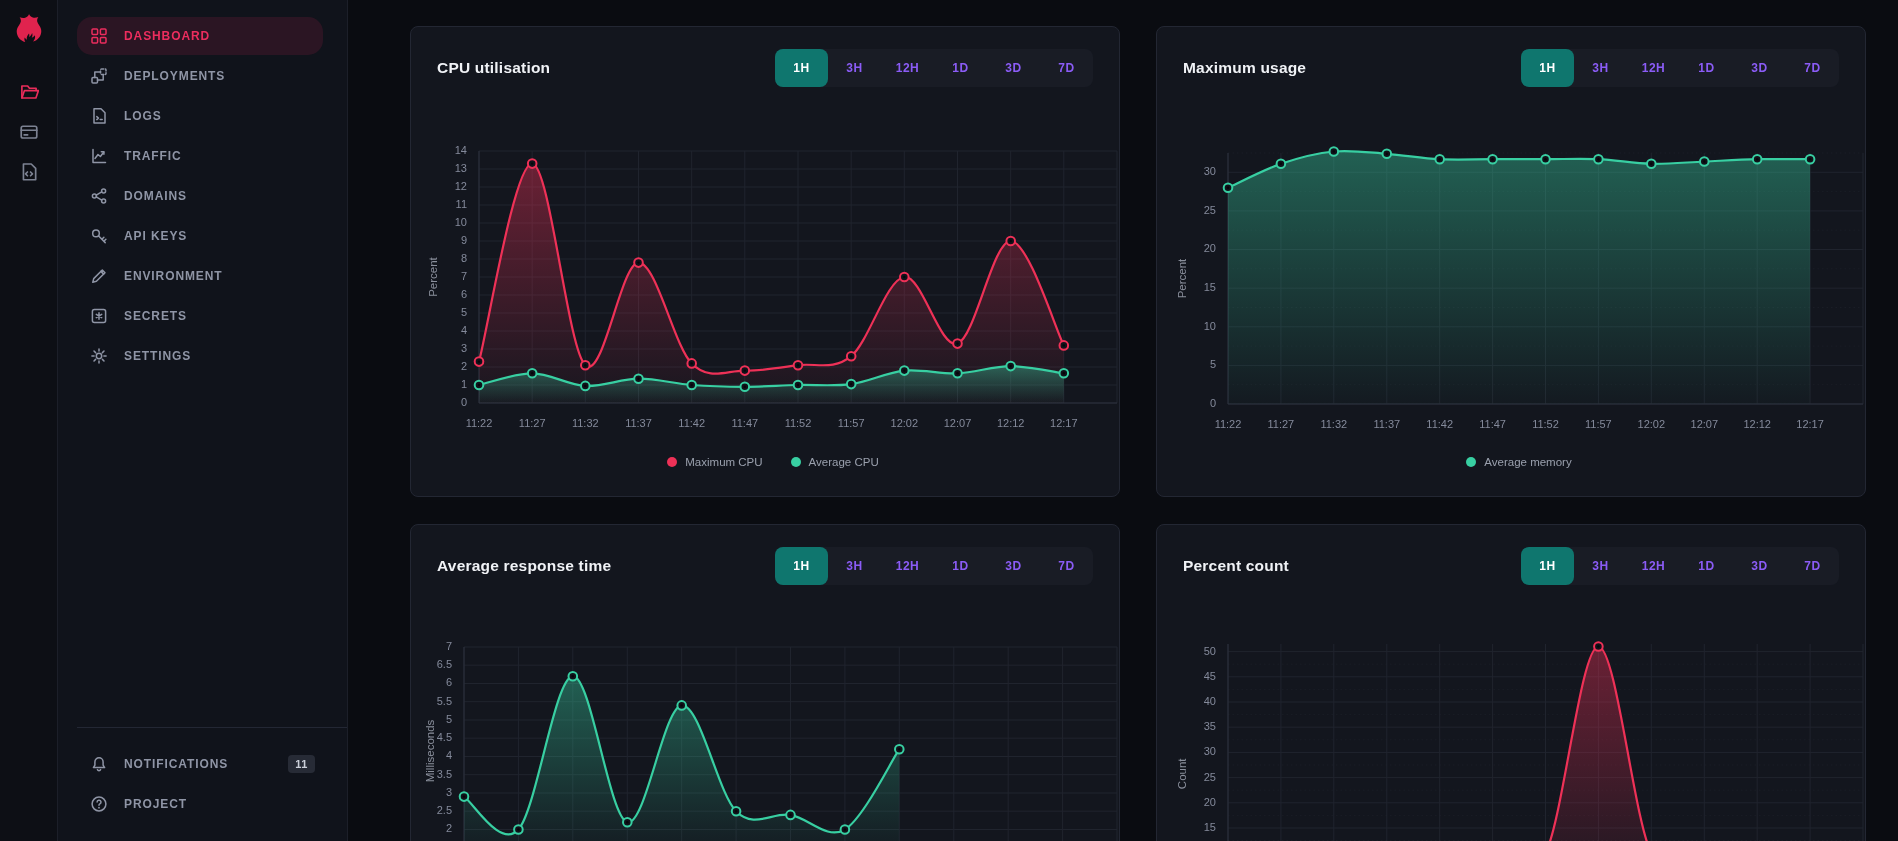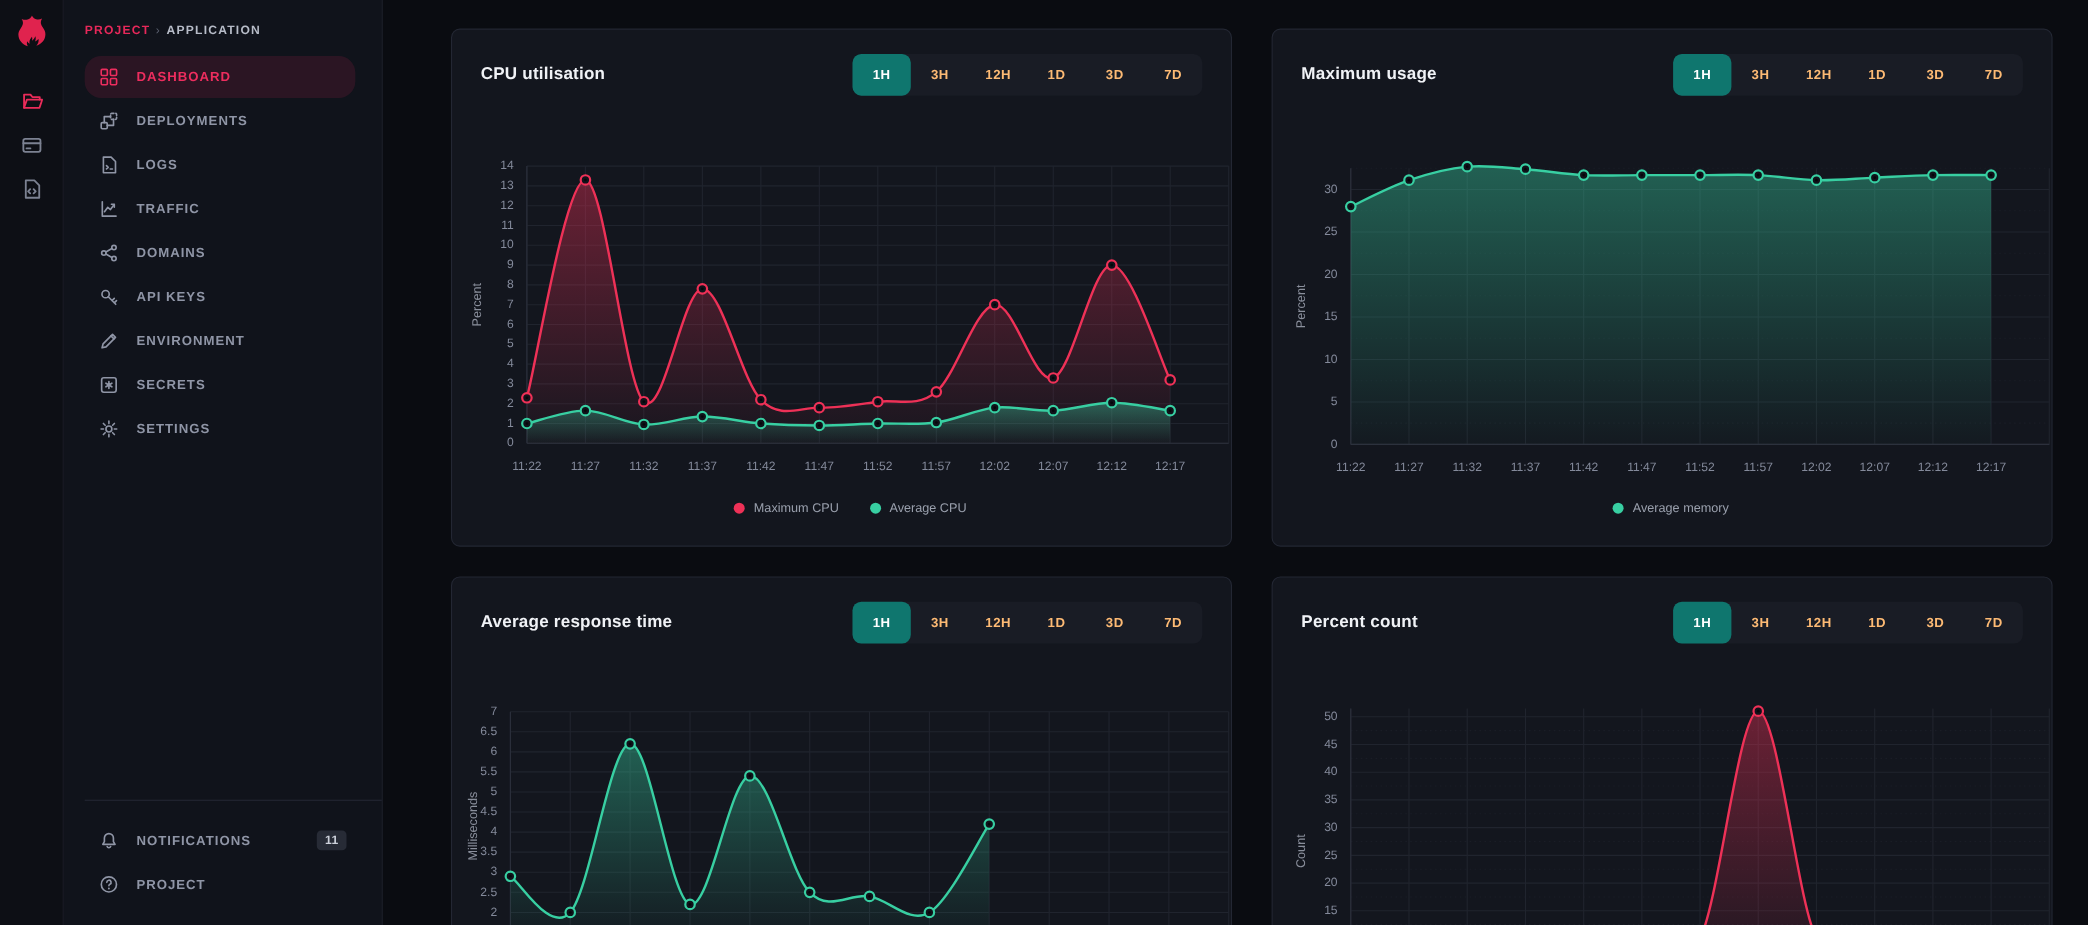--- a/index.html
+++ b/index.html
@@ -35,21 +35,21 @@
 
   
   .content{flex:1;padding:26px 50px 0 62px;display:grid;
     grid-template-columns:710px 710px;grid-template-rows:471px 471px;gap:27px 36px;box-sizing:border-box;}
   .card{position:relative;background:#13161e;border:1px solid #232733;border-radius:8px;box-sizing:border-box;}
   .card-header{position:absolute;top:0;left:0;right:0;height:74px;display:flex;align-items:center;
     justify-content:space-between;padding:8px 26px 0;box-sizing:border-box;z-index:2;}
   .card-title{font-size:15.5px;font-weight:700;color:#f0f2f6;letter-spacing:.2px;}
   .range-group{display:flex;background:#191c25;border-radius:8px;height:38px;}
   .range-btn{width:53px;height:38px;display:flex;align-items:center;justify-content:center;
-    font-size:12px;font-weight:700;color:#fdba74;letter-spacing:.5px;cursor:pointer;border-radius:8px;}
+    font-size:12px;font-weight:700;color:#8b5cf6;letter-spacing:.5px;cursor:pointer;border-radius:8px;}
   .range-btn.selected{background:#0f766e;color:#ffffff;}
   svg.chart{position:absolute;left:0;top:0;width:708px;height:469px;}
   .legend{position:absolute;top:429px;left:16px;right:0;display:flex;justify-content:center;gap:28px;z-index:2;}
   .legend-item{display:flex;align-items:center;gap:8px;font-size:11.5px;color:#9aa0ad;}
   .legend-dot{width:10px;height:10px;border-radius:50%;}
 </style>
 </head>
 <body>
 
 <div class="app">
@@ -76,23 +76,20 @@
         <div class="rail-btn">
           <svg viewBox="0 0 18 18" fill="none" stroke="currentColor" stroke-width="1.5" stroke-linecap="round" stroke-linejoin="round">
             <path d="M4 1.8h7l4 4V16H4z"></path>
             <path d="M7.6 9l-1.7 1.7 1.7 1.7M10.4 9l1.7 1.7-1.7 1.7"></path>
           </svg>
         </div>
       </div>
   </aside>
 
   <nav class="sidebar">
-    <div class="breadcrumb">
-      <span class="crumb-project">PROJECT</span><span class="crumb-sep">›</span><span class="crumb-app">APPLICATION</span>
-    </div>
     <ul class="nav-list" id="nav-main">
         <li class="nav-item active">
           <svg viewBox="0 0 18 18" fill="none" stroke="currentColor" stroke-width="1.5" stroke-linecap="round" stroke-linejoin="round">
             <rect x="2" y="2" width="5.6" height="5.6" rx="1"></rect>
             <rect x="10.4" y="2" width="5.6" height="5.6" rx="1"></rect>
             <rect x="2" y="10.4" width="5.6" height="5.6" rx="1"></rect>
             <rect x="10.4" y="10.4" width="5.6" height="5.6" rx="1"></rect>
           </svg>
           <span>DASHBOARD</span>
         </li>

